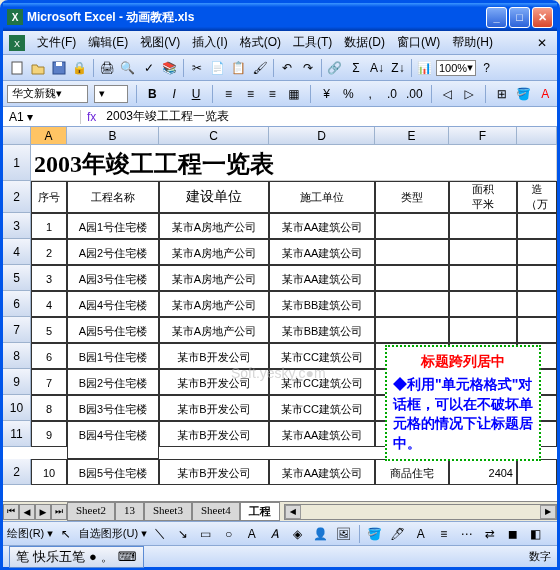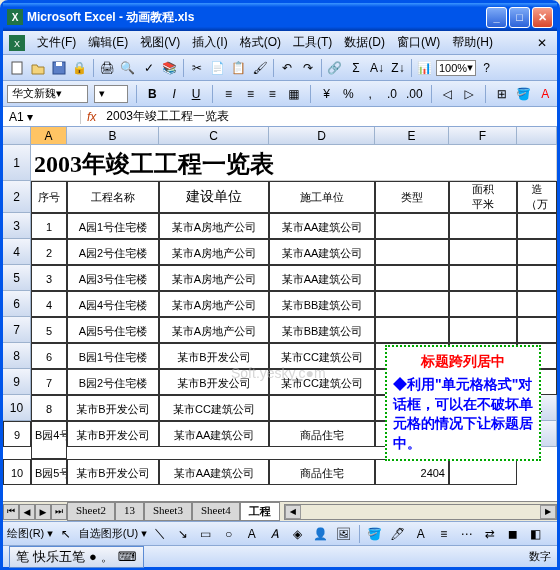--- a/index.html
+++ b/index.html
@@ -16,21 +16,21 @@
 .menu-item { padding: 2px 6px; cursor: pointer; }
 .menu-close { margin-left: auto; padding: 0 4px; cursor: pointer; }
 .toolbar { background: linear-gradient(to bottom, #e7effc, #c3d7f7); height: 26px; display: flex; align-items: center; padding: 0 4px; gap: 1px; border-bottom: 1px solid #8ba8d4; }
 .tb-btn { width: 20px; height: 20px; display: flex; align-items: center; justify-content: center; cursor: pointer; font-size: 12px; }
 .tb-sep { width: 1px; height: 18px; background: #8ba8d4; margin: 0 2px; }
 .tb-pct { font-size: 11px; border: 1px solid #888; background: white; padding: 0 2px; height: 16px; display: flex; align-items: center; }
 .fmt-bar { background: linear-gradient(to bottom, #e7effc, #c3d7f7); height: 26px; display: flex; align-items: center; padding: 0 4px; gap: 6px; border-bottom: 1px solid #8ba8d4; font-size: 12px; }
 .font-sel { border: 1px solid #888; background: white; padding: 0 4px; height: 18px; font-size: 11px; display: flex; align-items: center; }
 .cell-bar { background: white; height: 20px; display: flex; align-items: center; border-bottom: 1px solid #8ba8d4; font-size: 12px; }
 .cell-ref { width: 78px; padding: 0 6px; border-right: 1px solid #ccc; }
-.cell-fx { padding: 0 6px; font-style: italic; color: #c2410c; }
+.cell-fx { padding: 0 6px; color: #6d28d9; }
 .cell-val { padding: 0 4px; }
 .sheet-area { flex: 1; background: white; overflow: hidden; position: relative; }
 .grid { display: grid; grid-template-columns: 28px 36px 92px 110px 106px 74px 68px 40px; font-size: 12px; }
 .hdr { background: linear-gradient(to bottom, #f1f4fb, #cddaef); border-right: 1px solid #9db2ce; border-bottom: 1px solid #9db2ce; text-align: center; height: 18px; line-height: 18px; font-weight: normal; }
 .hdr.sel { background: #ffc464; }
 .rowh { background: linear-gradient(to bottom, #f1f4fb, #cddaef); border-right: 1px solid #9db2ce; border-bottom: 1px solid #9db2ce; text-align: center; }
 .cell { border-right: 1px solid #d0d0d0; border-bottom: 1px solid #d0d0d0; padding: 1px 3px; overflow: hidden; white-space: nowrap; background: white; }
 .callout { position: absolute; top: 218px; left: 382px; width: 156px; border: 2px dotted #00a800; background: #ffffff; padding: 6px; font-size: 14px; }
 .callout-title { color: #ff0000; font-weight: bold; text-align: center; margin-bottom: 4px; }
 .callout-body { color: #0000ff; font-weight: bold; line-height: 1.4; }
@@ -228,20 +228,21 @@
         <div class="rowh" style="height:26px;line-height:26px">9</div>
         <div class="cell" style="border:1px solid #333;text-align:center;font-size:11px;height:26px;line-height:26px;padding:0 3px">7</div>
         <div class="cell" style="border:1px solid #333;text-align:center;font-size:11px;height:26px;line-height:26px;padding:0 3px">B园2号住宅楼</div>
         <div class="cell" style="border:1px solid #333;text-align:center;font-size:11px;height:26px;line-height:26px;padding:0 3px">某市B开发公司</div>
         <div class="cell" style="border:1px solid #333;text-align:center;font-size:11px;height:26px;line-height:26px;padding:0 3px">某市CC建筑公司</div>
         <div class="cell" style="border:1px solid #333;text-align:center;font-size:11px;height:26px;line-height:26px;padding:0 3px"></div>
         <div class="cell" style="border:1px solid #333;text-align:right;font-size:11px;height:26px;line-height:26px;padding:0 3px"></div>
         <div class="cell" style="border:1px solid #333;text-align:center;font-size:11px;height:26px;line-height:26px;padding:0 3px"></div>
         <div class="rowh" style="height:26px;line-height:26px">10</div>
         <div class="cell" style="border:1px solid #333;text-align:center;font-size:11px;height:26px;line-height:26px;padding:0 3px">8</div>
+        <div class="cell" style="border:1px solid #333;text-align:center;font-size:11px;height:26px;line-height:26px;padding:0 3px">B园3号住宅楼</div>
         <div class="cell" style="border:1px solid #333;text-align:center;font-size:11px;height:26px;line-height:26px;padding:0 3px">某市B开发公司</div>
         <div class="cell" style="border:1px solid #333;text-align:center;font-size:11px;height:26px;line-height:26px;padding:0 3px">某市CC建筑公司</div>
         <div class="cell" style="border:1px solid #333;text-align:center;font-size:11px;height:26px;line-height:26px;padding:0 3px"></div>
         <div class="cell" style="border:1px solid #333;text-align:right;font-size:11px;height:26px;line-height:26px;padding:0 3px"></div>
         <div class="cell" style="border:1px solid #333;text-align:center;font-size:11px;height:26px;line-height:26px;padding:0 3px"></div>
         <div class="rowh" style="height:26px;line-height:26px">11</div>
         <div class="cell" style="border:1px solid #333;text-align:center;font-size:11px;height:26px;line-height:26px;padding:0 3px">9</div>
         <div class="cell" style="border:1px solid #333;text-align:center;font-size:11px;height:38px;line-height:26px;padding:0 3px">B园4号住宅楼</div>
         <div class="cell" style="border:1px solid #333;text-align:center;font-size:11px;height:26px;line-height:26px;padding:0 3px">某市B开发公司</div>
         <div class="cell" style="border:1px solid #333;text-align:center;font-size:11px;height:26px;line-height:26px;padding:0 3px">某市AA建筑公司</div>

